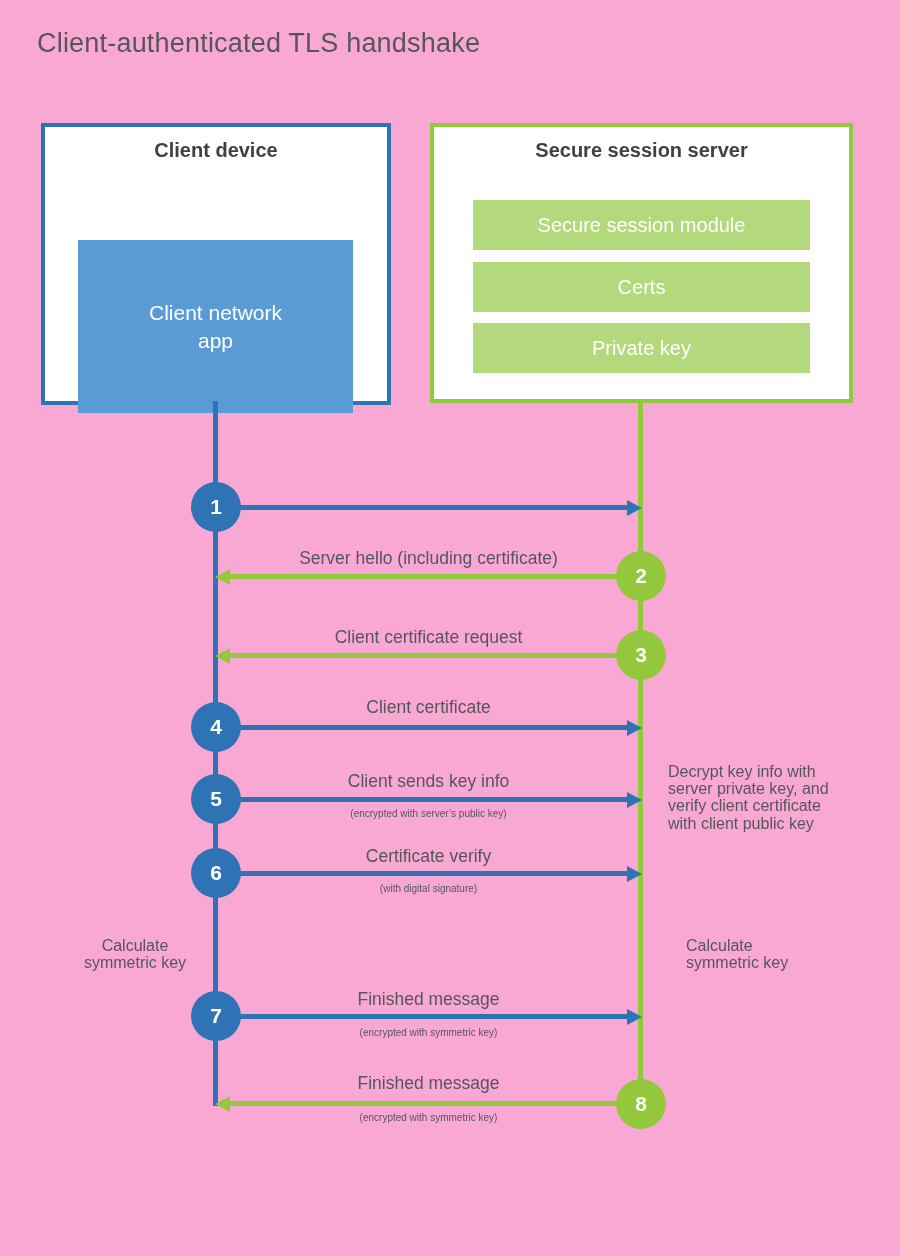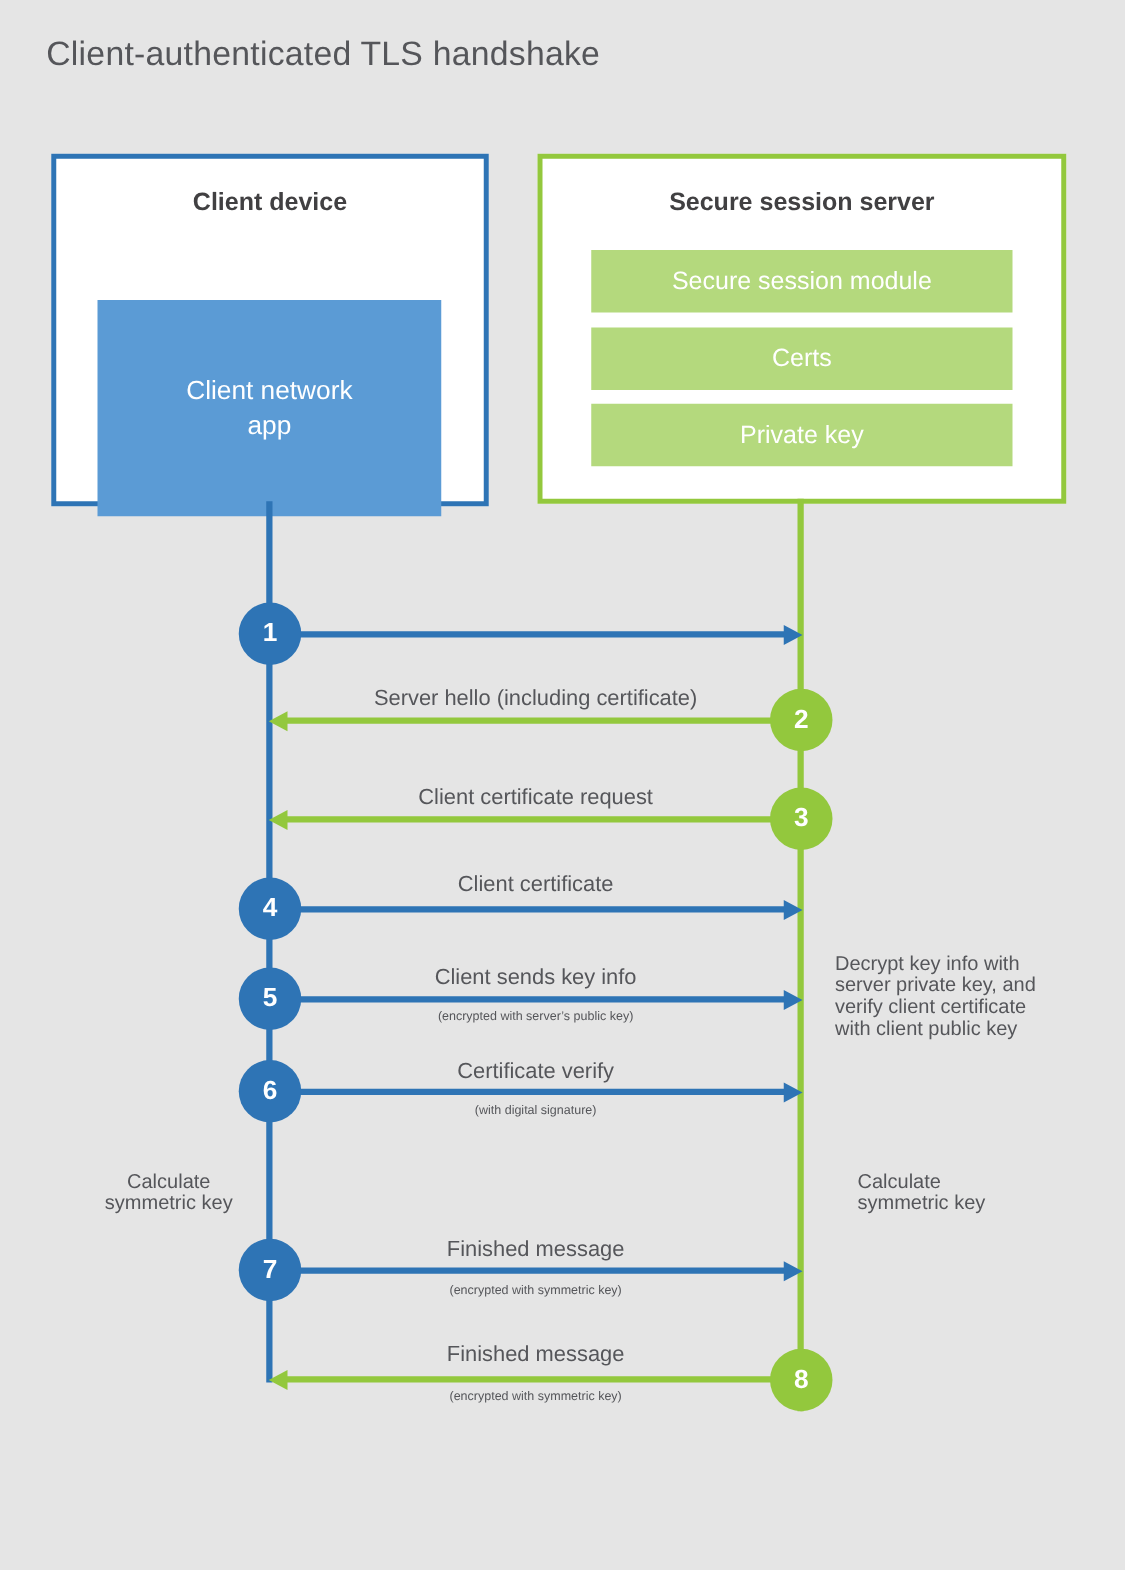--- a/index.html
+++ b/index.html
@@ -1,25 +1,25 @@
 <!DOCTYPE html>
 <html><head>
 <meta charset="utf-8">
 <style>
   html,body{margin:0;padding:0;background:#ffffff;}
   body{font-family:"Liberation Sans","DejaVu Sans",sans-serif;}
-  .canvas{position:relative;width:900px;height:1256px;background:#e5e5e5;overflow:hidden;}
+  .canvas{position:relative;width:900px;height:1256px;background:#f9a8d4;overflow:hidden;}
 
   .page-title{position:absolute;left:37px;top:28px;font-size:27px;font-weight:300;color:#55565a;letter-spacing:.2px;}
 
   
   .actor-box{position:absolute;top:123px;background:#fff;box-sizing:border-box;}
   .client-box{left:41px;width:350px;height:282px;border:4px solid #2e74b5;}
   .server-box{left:430px;width:423px;height:280px;border:4px solid #93c83d;}
-  .actor-title{margin-top:24px;text-align:center;font-size:20px;font-weight:700;color:#414042;}
+  .actor-title{margin-top:12px;text-align:center;font-size:20px;font-weight:700;color:#414042;}
 
   .app-box{position:absolute;left:78px;top:200px;width:275px;height:173px;background:#5b9bd5;display:flex;align-items:center;justify-content:center;text-align:center;margin-top:40px;}
   .app-box span{color:#fff;font-size:21px;line-height:1.3;max-width:160px;display:inline-block;}
 
   .module-bar{position:absolute;left:473px;width:337px;height:50px;background:#b4d97d;display:flex;align-items:center;justify-content:center;color:#fff;font-size:20px;}
 
   
   .vline{position:absolute;width:5px;}
   .vline.blue{left:213px;top:401px;height:705px;background:#2e74b5;}
   .vline.green{left:638px;top:399px;height:730px;background:#93c83d;}

